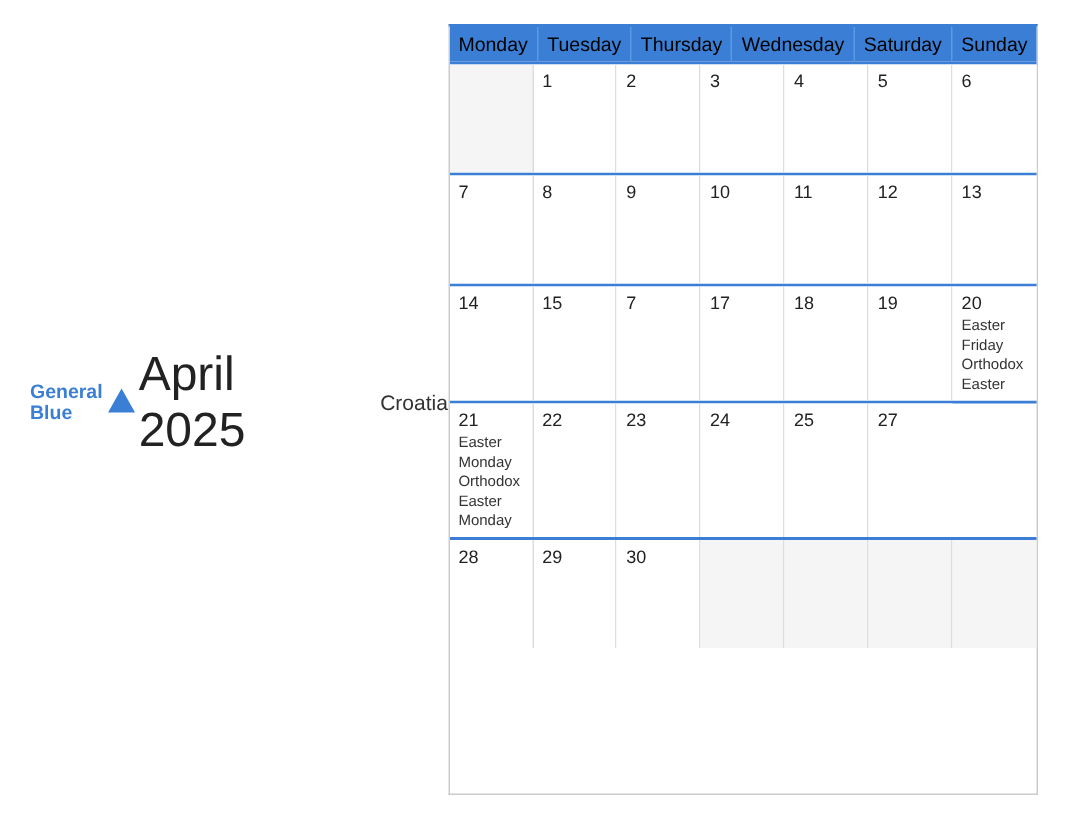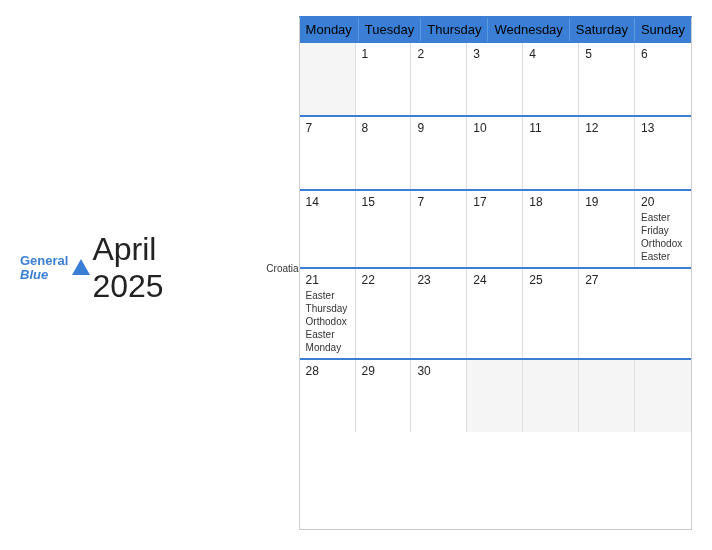--- a/index.html
+++ b/index.html
@@ -43,21 +43,21 @@
       margin-left: 2px;
     }
     .title {
       font-size: 32px;
       font-weight: normal;
       color: #222;
       text-align: left;
       flex: 1;
     }
     .country {
-      font-size: 10px;
+      font-size: 14px;
       color: #333;
       text-align: right;
       min-width: 70px;
     }
     .calendar {
       flex: 1;
       border: 1px solid #ccc;
       border-top: 2px solid #3a7fd5;
     }
     .cal-header-row {
@@ -118,21 +118,21 @@
   </style>
 </head>
 <body>
 
 <div class="page">
   <div class="header">
     <div class="logo">
       <div>
         <div class="logo-text">
           <span>General</span><br>
-          <span style="color:#3a7fd5;font-style:italic;">Blue</span>
+          <span style="color:#3a7fd5;">Blue</span>
         </div>
       </div>
       <svg class="logo-icon" viewBox="0 0 22 22" xmlns="http://www.w3.org/2000/svg">
         <polygon points="11,2 20,18 2,18" fill="#3a7fd5"></polygon>
       </svg>
     </div>
     <div class="title">April 2025</div>
     <div class="country">Croatia</div>
   </div>
 
@@ -215,21 +215,21 @@
         <div class="cal-cell">
           <span class="day-num">20</span>
           <span class="event">Easter Friday</span>
           <span class="event">Orthodox Easter</span>
         </div>
       </div>
 
       <div class="cal-row">
         <div class="cal-cell">
           <span class="day-num">21</span>
-          <span class="event">Easter Thursday</span>
+          <span class="event">Easter Monday</span>
           <span class="event">Orthodox Easter Monday</span>
         </div>
         <div class="cal-cell">
             <span class="day-num">22</span>
           </div>
         <div class="cal-cell">
             <span class="day-num">23</span>
           </div>
         <div class="cal-cell">
             <span class="day-num">24</span>

